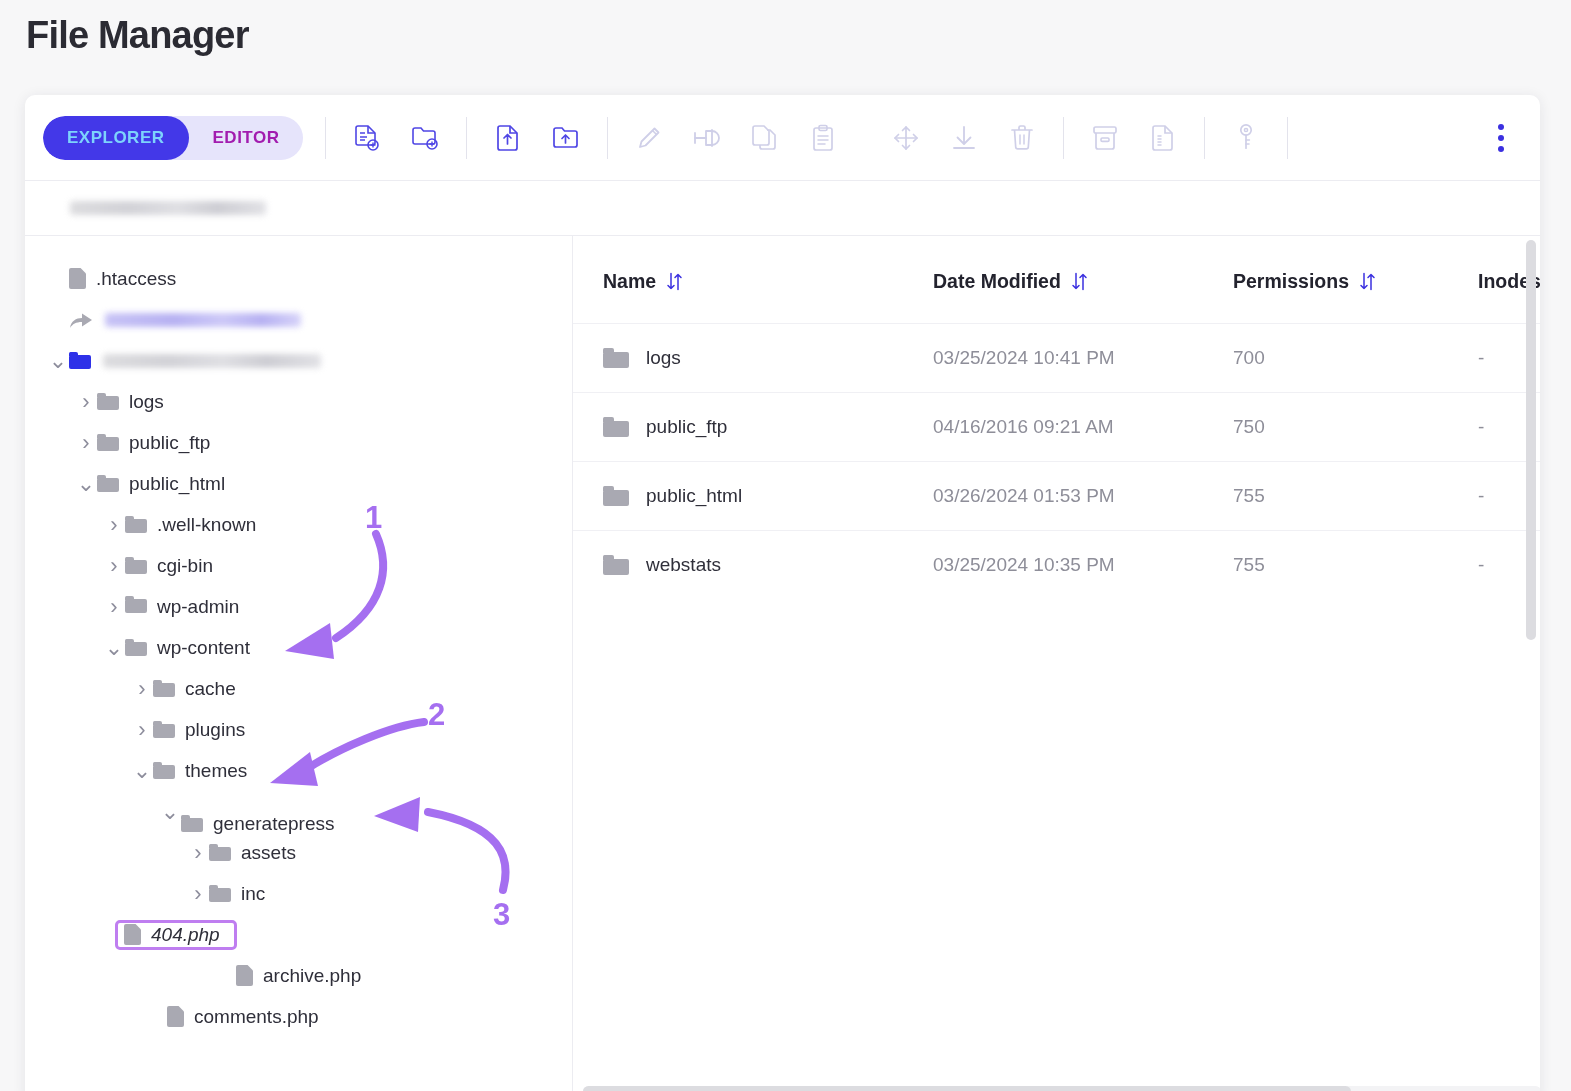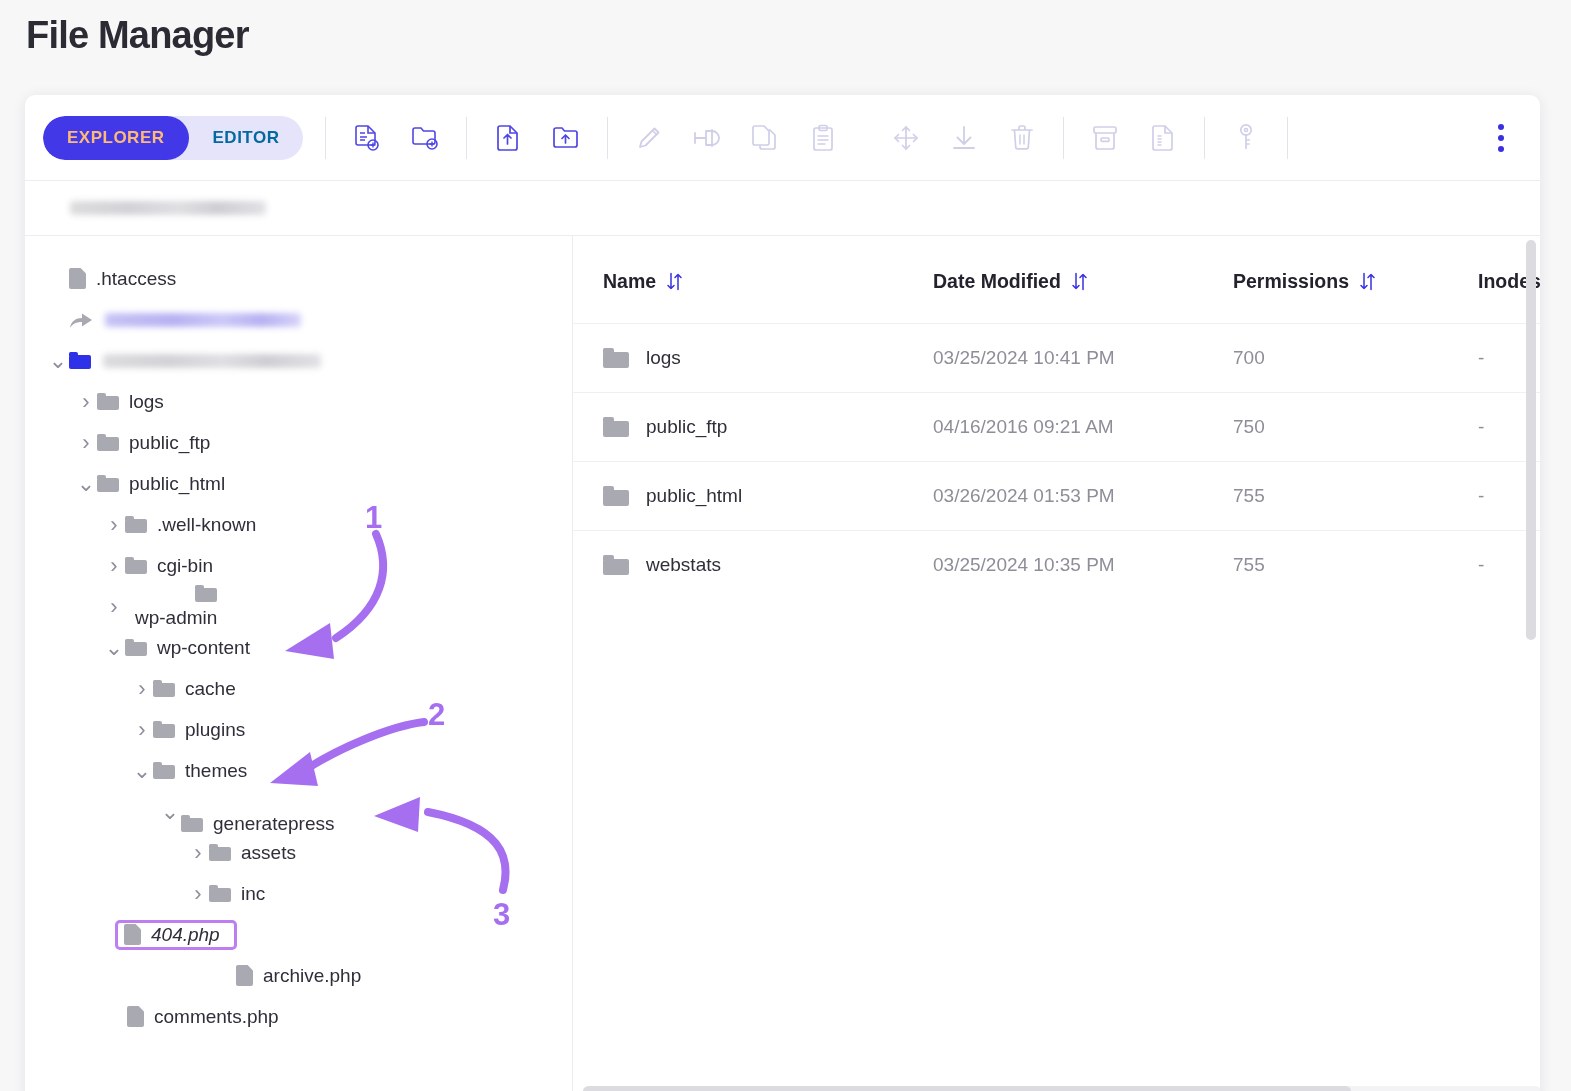--- a/index.html
+++ b/index.html
@@ -38,22 +38,22 @@
   .seg {
     display: flex; border-radius: 22px; overflow: hidden;
     height: 44px; background: #e6e4fb;
     flex: 0 0 auto;
   }
   .seg-btn {
     display: flex; align-items: center; justify-content: center;
     padding: 0 24px; font-size: 17px; font-weight: bold;
     letter-spacing: 0.5px; cursor: pointer;
   }
-  .seg-btn.active { background: #4338e8; color: #fdba74; border-radius: 22px; }
-  .seg-btn.inactive { color: #0369a1; }
+  .seg-btn.active { background: #4338e8; color: #7dd3fc; border-radius: 22px; }
+  .seg-btn.inactive { color: #a21caf; }
 
   .tb-group { display: flex; align-items: center; }
   .tb-btn {
     width: 58px; height: 60px;
     display: flex; align-items: center; justify-content: center;
     cursor: pointer;
   }
   .tb-sep { width: 1px; height: 42px; background: #e3e3ec; margin: 0 12px; }
   .ico-active { stroke: #4f46e5; }
   .ico-dim    { stroke: #cfcfe8; }
@@ -379,21 +379,21 @@
             </div>
             <div class="tnode" style="padding-left: 78px;">
               <span class="chev" style="font-size: 22px;">›</span>
               <span style="display: flex; align-items: center;">
                 <span class="fldr"></span>
                 <span class="tname">cgi-bin</span>
               </span>
             </div>
             <div class="tnode" style="padding-left: 78px;">
               <span class="chev" style="font-size: 22px;">›</span>
-              <span style="display: flex; align-items: flex-end; flex-direction: column;">
+              <span style="display: flex; align-items: flex-start;">
                 <span class="fldr"></span>
                 <span class="tname">wp-admin</span>
               </span>
             </div>
             <div class="tnode" style="padding-left: 78px;">
               <span class="chev" style="font-size: 22px; line-height: 10px;">⌄</span>
               <span style="display: flex; align-items: center;">
                 <span class="fldr"></span>
                 <span class="tname">wp-content</span>
               </span>
@@ -447,21 +447,21 @@
                 <span class="tname">404.php</span>
               </span>
             </div>
             <div class="tnode" style="padding-left: 162px; margin-left: 27px;">
               <span class="chev empty"></span>
               <span style="display: flex; align-items: center;">
                 <span class="fileico"></span>
                 <span class="tname">archive.php</span>
               </span>
             </div>
-            <div class="tnode" style="padding-left: 80px;">
+            <div class="tnode" style="padding-left: 120px;">
               <span class="chev empty"></span>
               <span style="display: flex; align-items: center;">
                 <span class="fileico"></span>
                 <span class="tname">comments.php</span>
               </span>
             </div>
           </div>
       </div>
 
       <div class="table-pane">

